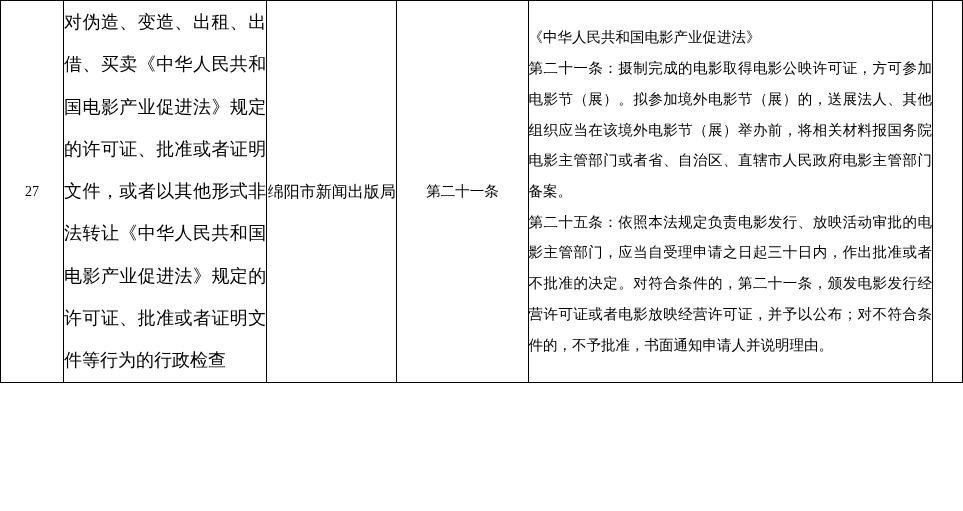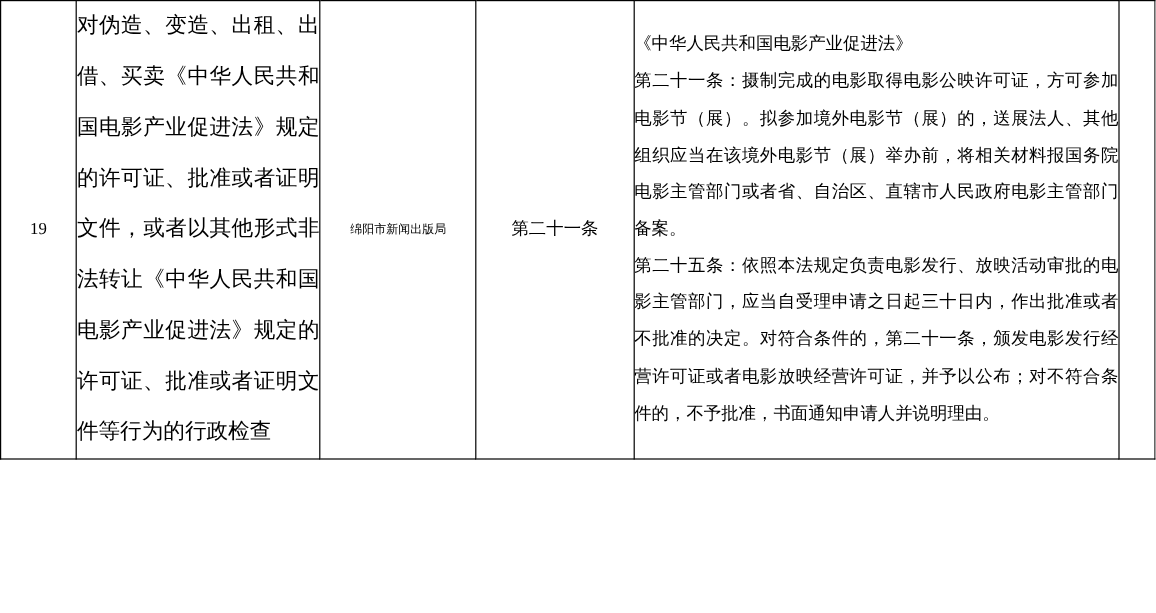--- a/index.html
+++ b/index.html
@@ -48,21 +48,21 @@
   .cell-matter {
     font-size: 18px;
     line-height: 2.35;
     text-align: justify;
     text-justify: inter-ideograph;
     padding: 6px 12px 6px 14px;
     font-family: "DejaVu Sans", sans-serif;
   }
   .cell-dept {
     text-align: center;
-    font-size: 10px;
+    font-size: 16px;
     line-height: 1.7;
     padding: 4px 6px;
     font-family: "DejaVu Sans", sans-serif;
   }
   .cell-type {
     text-align: center;
     font-size: 14.5px;
     line-height: 1.7;
     padding: 4px 6px;
     font-family: "DejaVu Sans", sans-serif;
@@ -91,21 +91,21 @@
     <colgroup>
       <col class="c-index">
       <col class="c-matter">
       <col class="c-dept">
       <col class="c-type">
       <col class="c-basis">
       <col class="c-last">
     </colgroup>
     <tbody>
       <tr>
-        <td class="cell-index">19</td>
+        <td class="cell-index">27</td>
         <td class="cell-matter">对伪造、变造、出租、出借、买卖《中华人民共和国电影产业促进法》规定的许可证、批准或者证明文件，或者以其他形式非法转让《中华人民共和国电影产业促进法》规定的许可证、批准或者证明文件等行为的行政检查</td>
         <td class="cell-dept">绵阳市新闻出版局</td>
         <td class="cell-type">第二十一条</td>
         <td class="cell-basis">
           <p>《中华人民共和国电影产业促进法》</p>
           <p>第二十一条：摄制完成的电影取得电影公映许可证，方可参加电影节（展）。拟参加境外电影节（展）的，送展法人、其他组织应当在该境外电影节（展）举办前，将相关材料报国务院电影主管部门或者省、自治区、直辖市人民政府电影主管部门备案。</p>
           <p>第二十五条：依照本法规定负责电影发行、放映活动审批的电影主管部门，应当自受理申请之日起三十日内，作出批准或者不批准的决定。对符合条件的，第二十一条，颁发电影发行经营许可证或者电影放映经营许可证，并予以公布；对不符合条件的，不予批准，书面通知申请人并说明理由。</p>
         </td>
         <td class="cell-last"></td>
       </tr>

